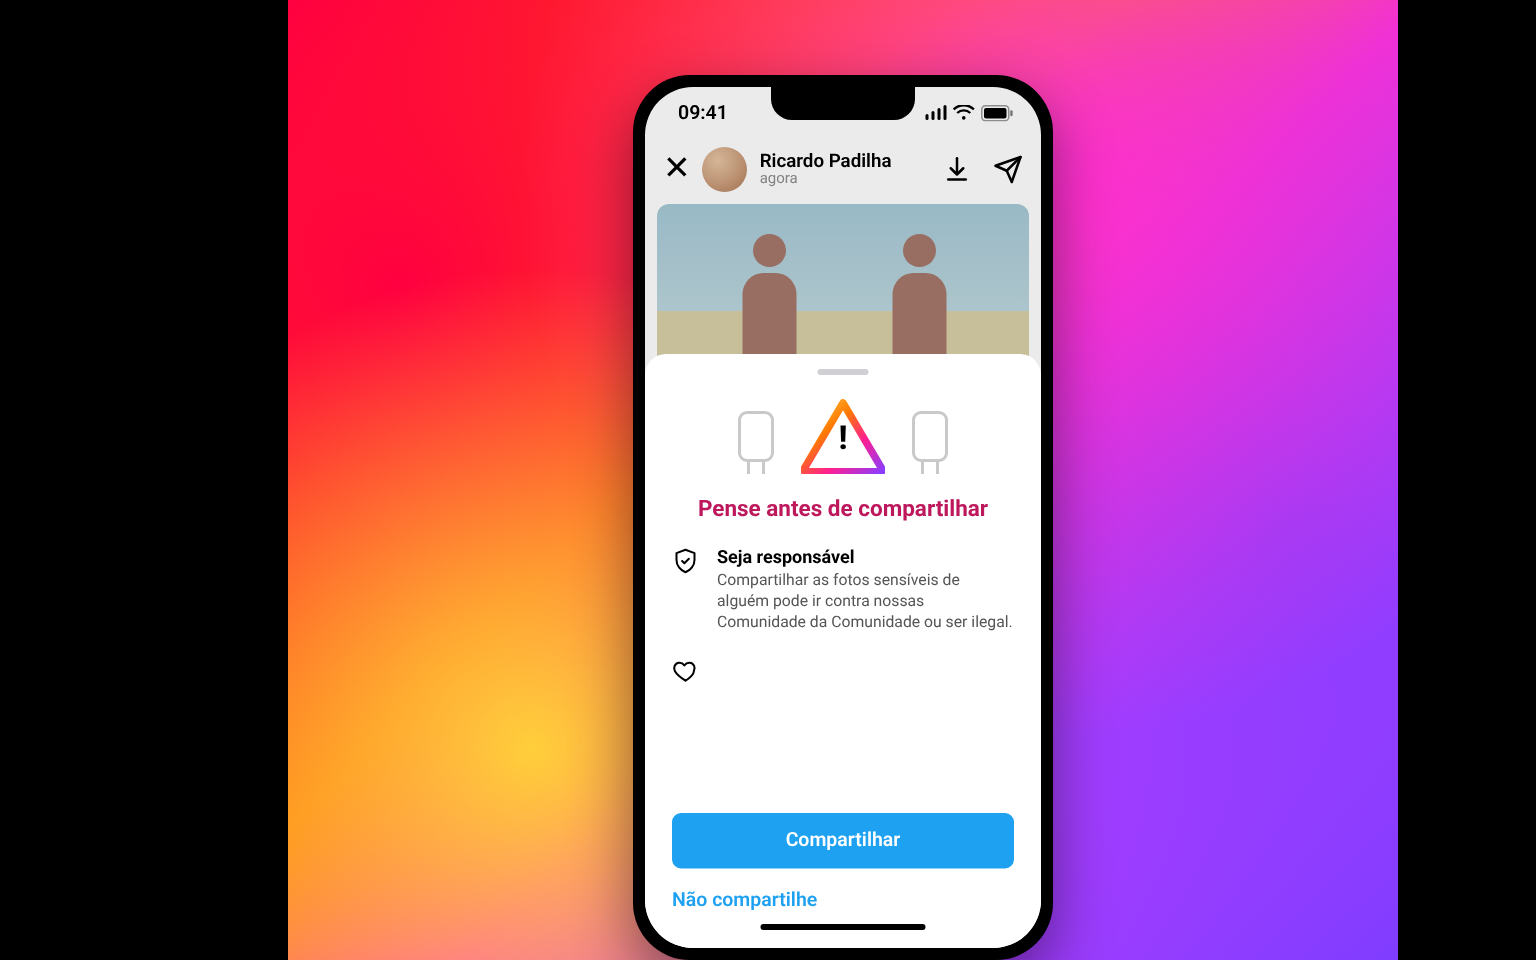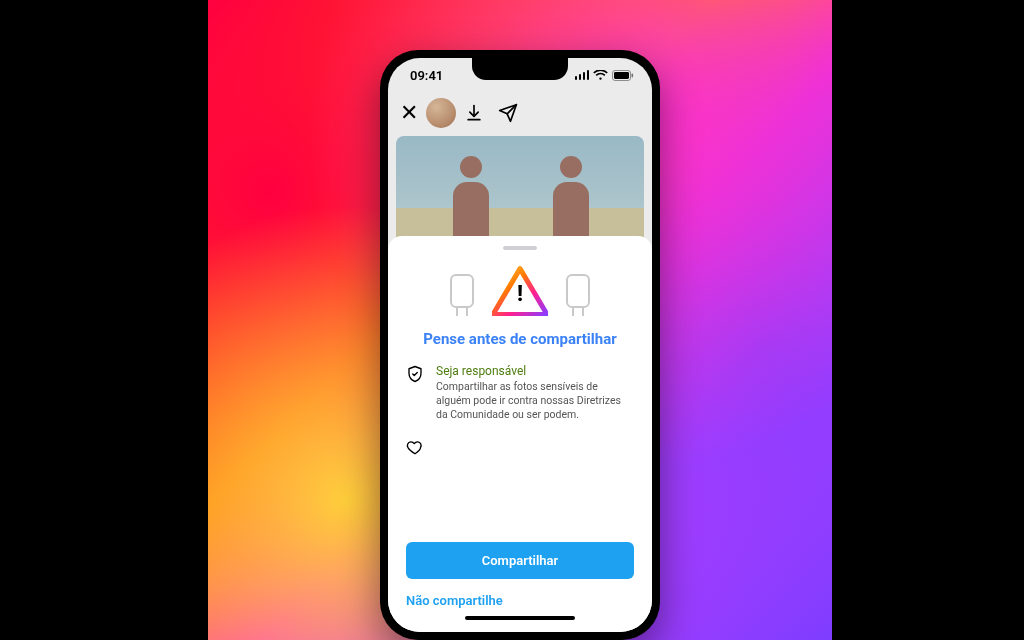--- a/index.html
+++ b/index.html
@@ -9,29 +9,28 @@
     background: #000;
     width: 1024px;
     height: 640px;
     overflow: hidden;
     position: relative;
   }
   .stage {
     position: absolute;
     left: 192px;
     top: 0;
-    width: 624px;
+    width: 740px;
     height: 640px;
     background:
       radial-gradient(circle at 22% 78%, #ffcf3a 0%, rgba(255,207,58,0) 42%),
       radial-gradient(circle at 70% 20%, #ff2fd0 0%, rgba(255,47,208,0) 50%),
       radial-gradient(circle at 90% 55%, #8b3dff 0%, rgba(139,61,255,0) 55%),
       radial-gradient(circle at 10% 30%, #ff0040 0%, rgba(255,0,64,0) 55%),
       linear-gradient(135deg, #ff0040 0%, #ff5e00 25%, #ff8a00 40%, #ff2fd0 55%, #c13dff 72%, #7a3dff 100%);
-    margin-left: 16px;
   }
 
   .phone {
     position: absolute;
     left: 50%;
     top: 50px;
     transform: translateX(-50%);
     width: 280px;
     height: 590px;
     background: #000;
@@ -150,28 +149,28 @@
   .tri-wrap {
     width:56px; height:50px; position:relative;
   }
   .tri-wrap svg { width:100%; height:100%; display:block; }
   .excl {
     position:absolute; left:50%; top:54%; transform:translate(-50%,-50%);
     font-weight:800; font-size:22px; color:#000;
   }
 
   .sheet-title {
-    text-align:center; font-weight:700; font-size:15px; color:#3b82f6;
+    text-align:center; font-weight:700; font-size:15px; color:#be185d;
     margin-bottom: 16px;
   }
 
   .item { display:flex; gap:10px; margin-bottom:14px; }
   .item-icon { width:20px; flex:none; padding-top:1px; }
   .item-icon svg { width:18px; height:18px; display:block; }
-  .item-title { font-weight:400; font-size:12px; color:#4d7c0f; margin-bottom:2px;}
+  .item-title { font-weight:700; font-size:12px; color:#000000; margin-bottom:2px;}
   .item-body  { font-size:10.5px; color:#555; line-height:1.35; }
 
   .btns { margin-top:auto; }
   .btn-primary {
     background:#1fa1f2; color:#fff; text-align:center;
     border-radius:6px; padding:11px 0; font-size:13px; font-weight:600;
     margin-bottom:10px;
   }
   .btn-secondary {
     color:#1fa1f2; font-size:13px; font-weight:600;
@@ -208,20 +207,24 @@
               <rect x="0.5" y="0.5" width="18" height="10" rx="2.5" fill="none" stroke="#000" stroke-opacity="0.4"></rect>
               <rect x="2" y="2" width="15" height="7" rx="1.4" fill="#000"></rect>
               <rect x="19.5" y="3.5" width="1.6" height="4" rx="0.8" fill="#000" fill-opacity="0.5"></rect>
             </svg>
         </div>
       </div>
 
       <div class="story-header">
         <span class="close-x">✕</span>
         <div class="avatar"></div>
+        <div class="name-block">
+          <div class="uname">Ricardo Padilha</div>
+          <div class="time">agora</div>
+        </div>
         <div class="hdr-actions">
           <span>
             <svg width="20" height="20" viewBox="0 0 24 24" fill="none" stroke="#000" stroke-width="2" stroke-linecap="round" stroke-linejoin="round">
                 <path d="M12 3v12"></path>
                 <path d="M7 11l5 5 5-5"></path>
                 <path d="M5 20h14"></path>
               </svg>
           </span>
           <span>
             <svg width="20" height="20" viewBox="0 0 24 24" fill="none" stroke="#000" stroke-width="2" stroke-linecap="round" stroke-linejoin="round">
@@ -271,21 +274,21 @@
 
         <div class="item">
           <div class="item-icon">
             <svg viewBox="0 0 24 24" fill="none" stroke="#000" stroke-width="1.8" stroke-linecap="round" stroke-linejoin="round">
                 <path d="M12 2l8 3v6c0 5-3.4 9.3-8 11-4.6-1.7-8-6-8-11V5l8-3z"></path>
                 <path d="M9 12l2 2 4-4"></path>
               </svg>
           </div>
           <div>
             <div class="item-title">Seja responsável</div>
-            <div class="item-body">Compartilhar as fotos sensíveis de alguém pode ir contra nossas Diretrizes da Comunidade ou ser podem.</div>
+            <div class="item-body">Compartilhar as fotos sensíveis de alguém pode ir contra nossas Comunidade da Comunidade ou ser ilegal.</div>
           </div>
         </div>
 
         <div class="item">
           <div class="item-icon">
             <svg viewBox="0 0 24 24" fill="none" stroke="#000" stroke-width="1.8" stroke-linecap="round" stroke-linejoin="round">
                 <path d="M12 21s-7.2-4.5-9.5-8.6C.9 9.3 2.6 5.5 6.2 5.1c2.1-.2 3.8 1 4.8 2.4 1-1.4 2.7-2.6 4.8-2.4 3.6.4 5.3 4.2 3.7 7.3C19.2 16.5 12 21 12 21z"></path>
               </svg>
           </div>
         </div>

